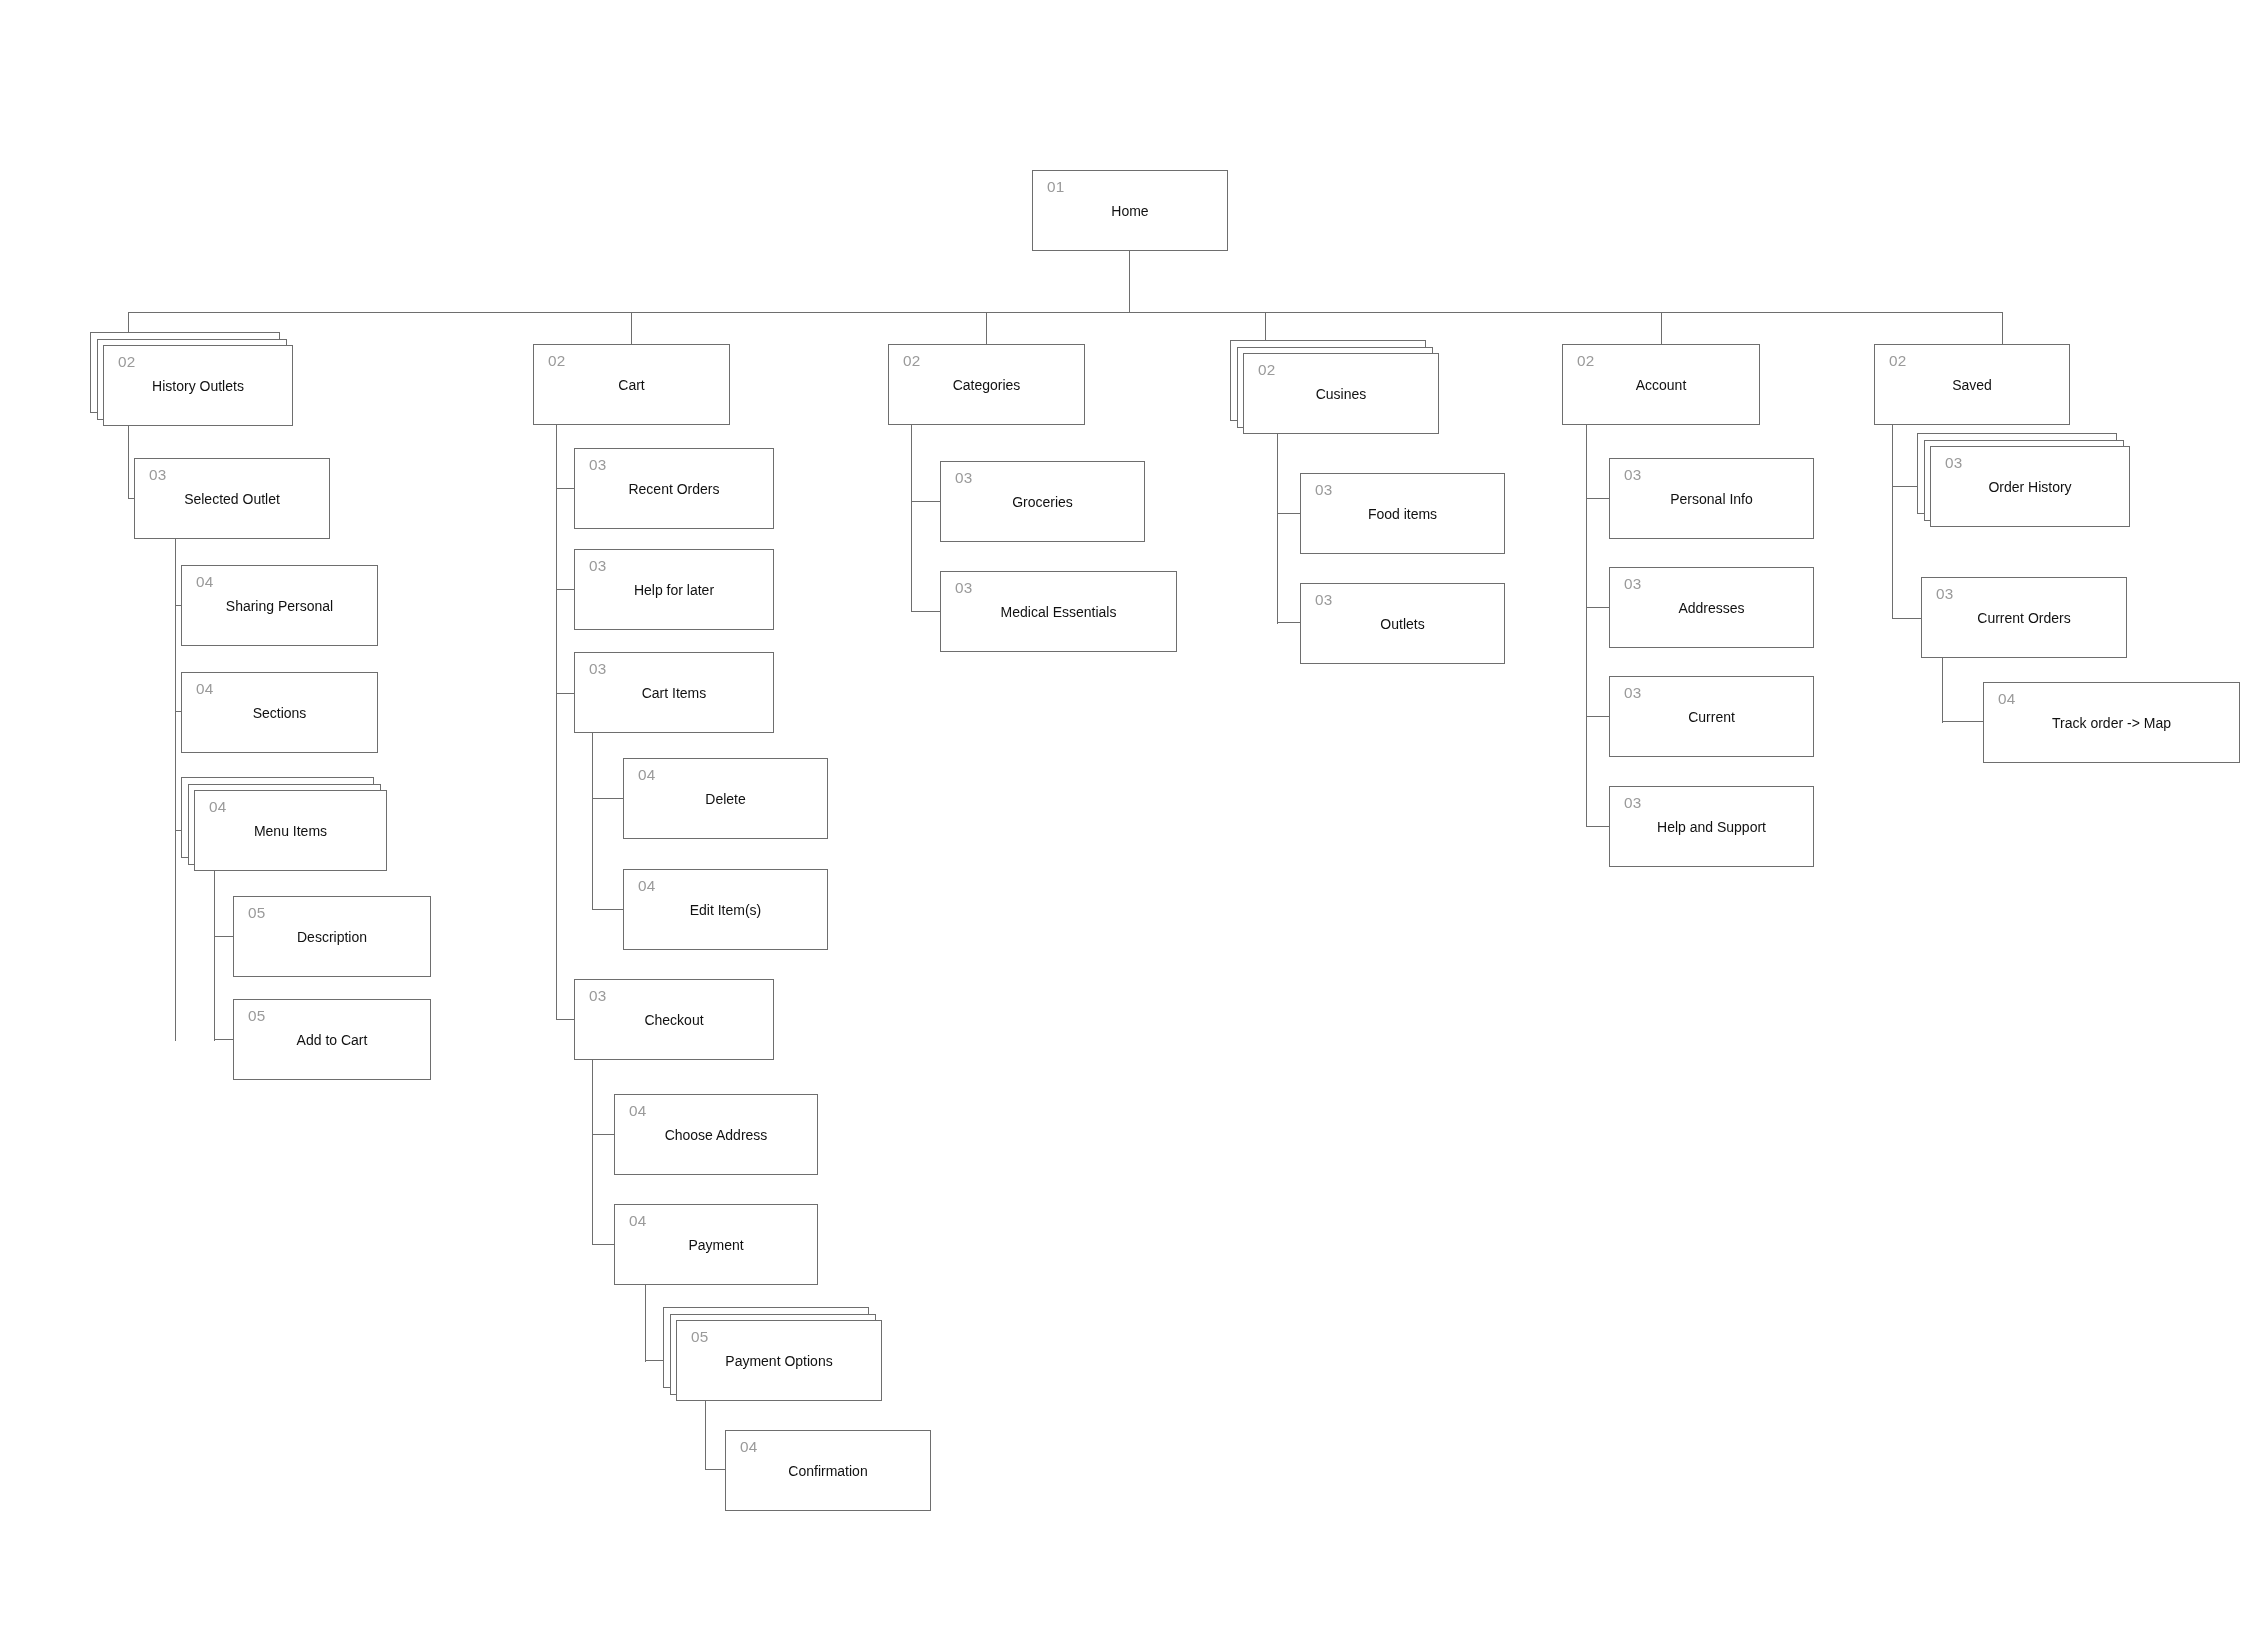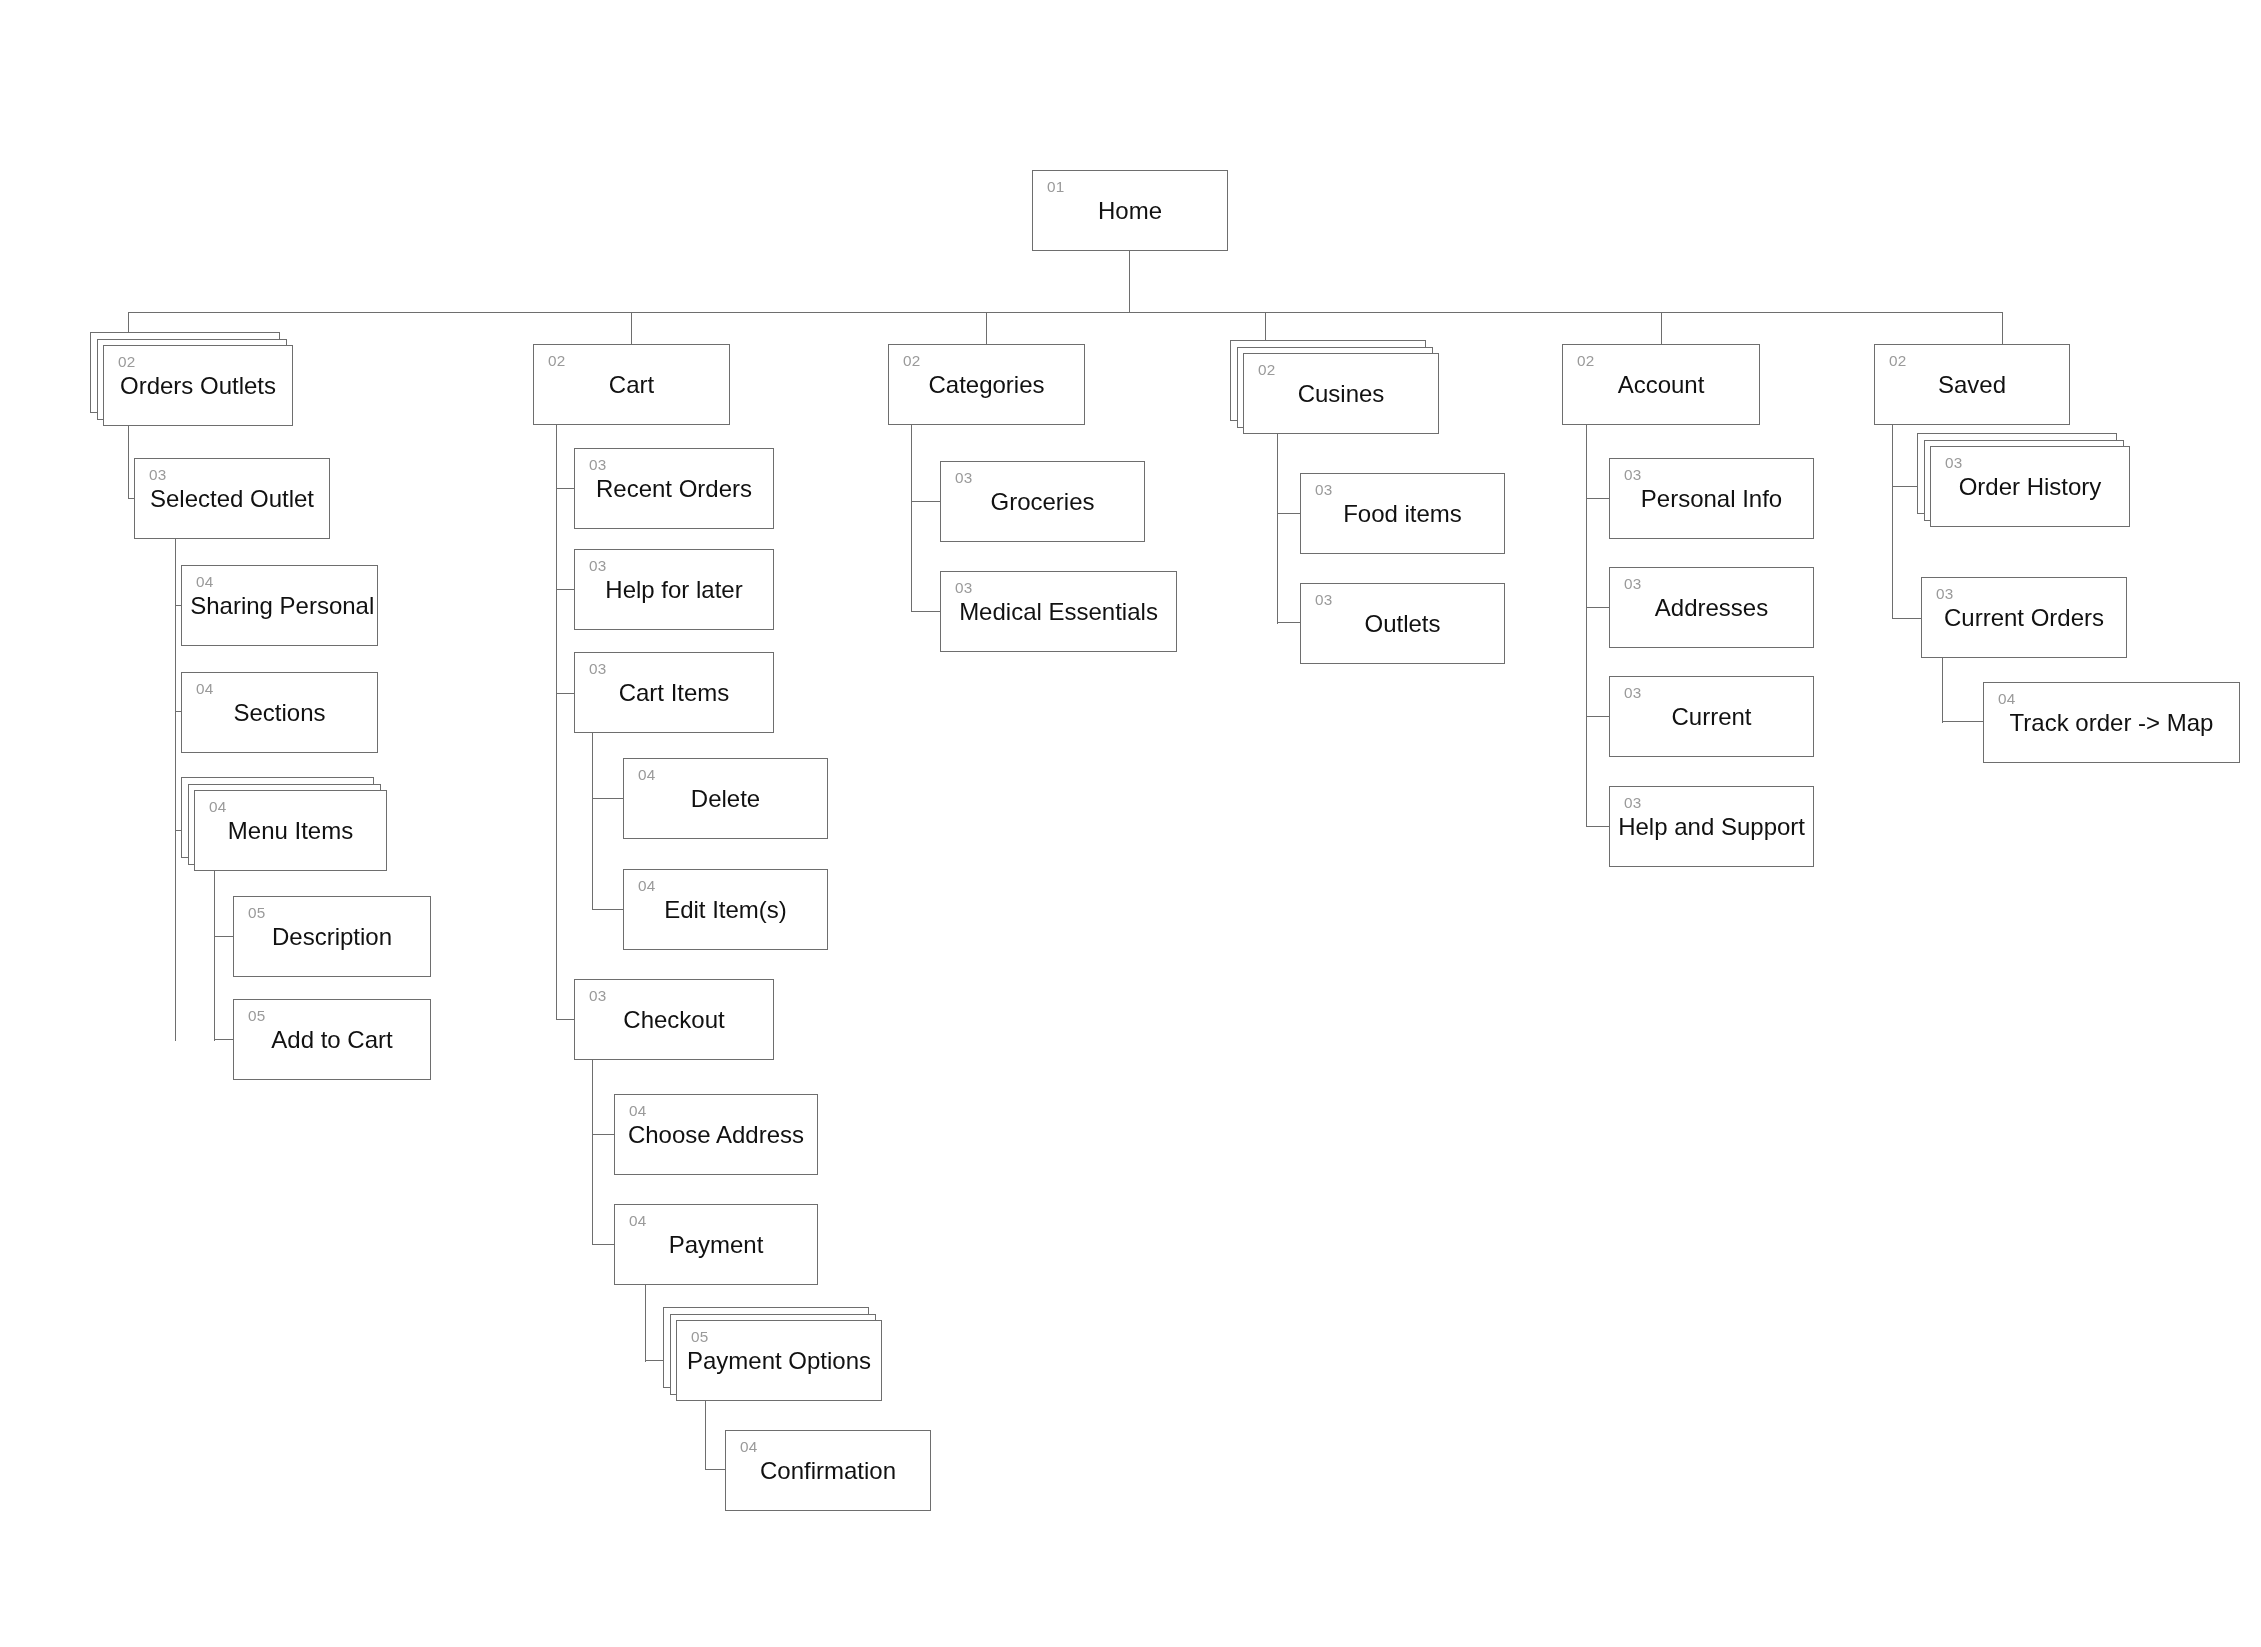--- a/index.html
+++ b/index.html
@@ -58,21 +58,21 @@
     letter-spacing: 0.3px;
     font-weight: 400;
   }
   .label {
     position: absolute;
     left: 0;
     right: 0;
     top: 50%;
     transform: translateY(-50%);
     text-align: center;
-    font-size: 24px;
+    font-size: 14px;
     line-height: 1.15;
     color: #111111;
     padding: 0 8.2px;
     box-sizing: border-box;
     font-weight: 400;
     white-space: nowrap;
   }
 </style>
 </head>
 <body>
@@ -147,21 +147,21 @@
         <div class="card" style="left: 0px; top: 0px; width: 196px; height: 81px;">
           <span class="num">01</span>
           <span class="label">Home</span>
         </div>
       </div>
       <div class="node" style="left: 90px; top: 332px; width: 203px; height: 94px;">
         <div class="stack-layer" style="left: 0px; top: 0px; width: 190px; height: 81px;"></div>
         <div class="stack-layer" style="left: 6.5px; top: 6.5px; width: 190px; height: 81px;"></div>
         <div class="card" style="left: 13px; top: 13px; width: 190px; height: 81px;">
           <span class="num">02</span>
-          <span class="label">Orders Outlets</span>
+          <span class="label">History Outlets</span>
         </div>
       </div>
       <div class="node" style="left: 134px; top: 458px; width: 196px; height: 81px;">
         <div class="card" style="left: 0px; top: 0px; width: 196px; height: 81px;">
           <span class="num">03</span>
           <span class="label">Selected Outlet</span>
         </div>
       </div>
       <div class="node" style="left: 181px; top: 565px; width: 197px; height: 81px;">
         <div class="card" style="left: 0px; top: 0px; width: 197px; height: 81px;">

